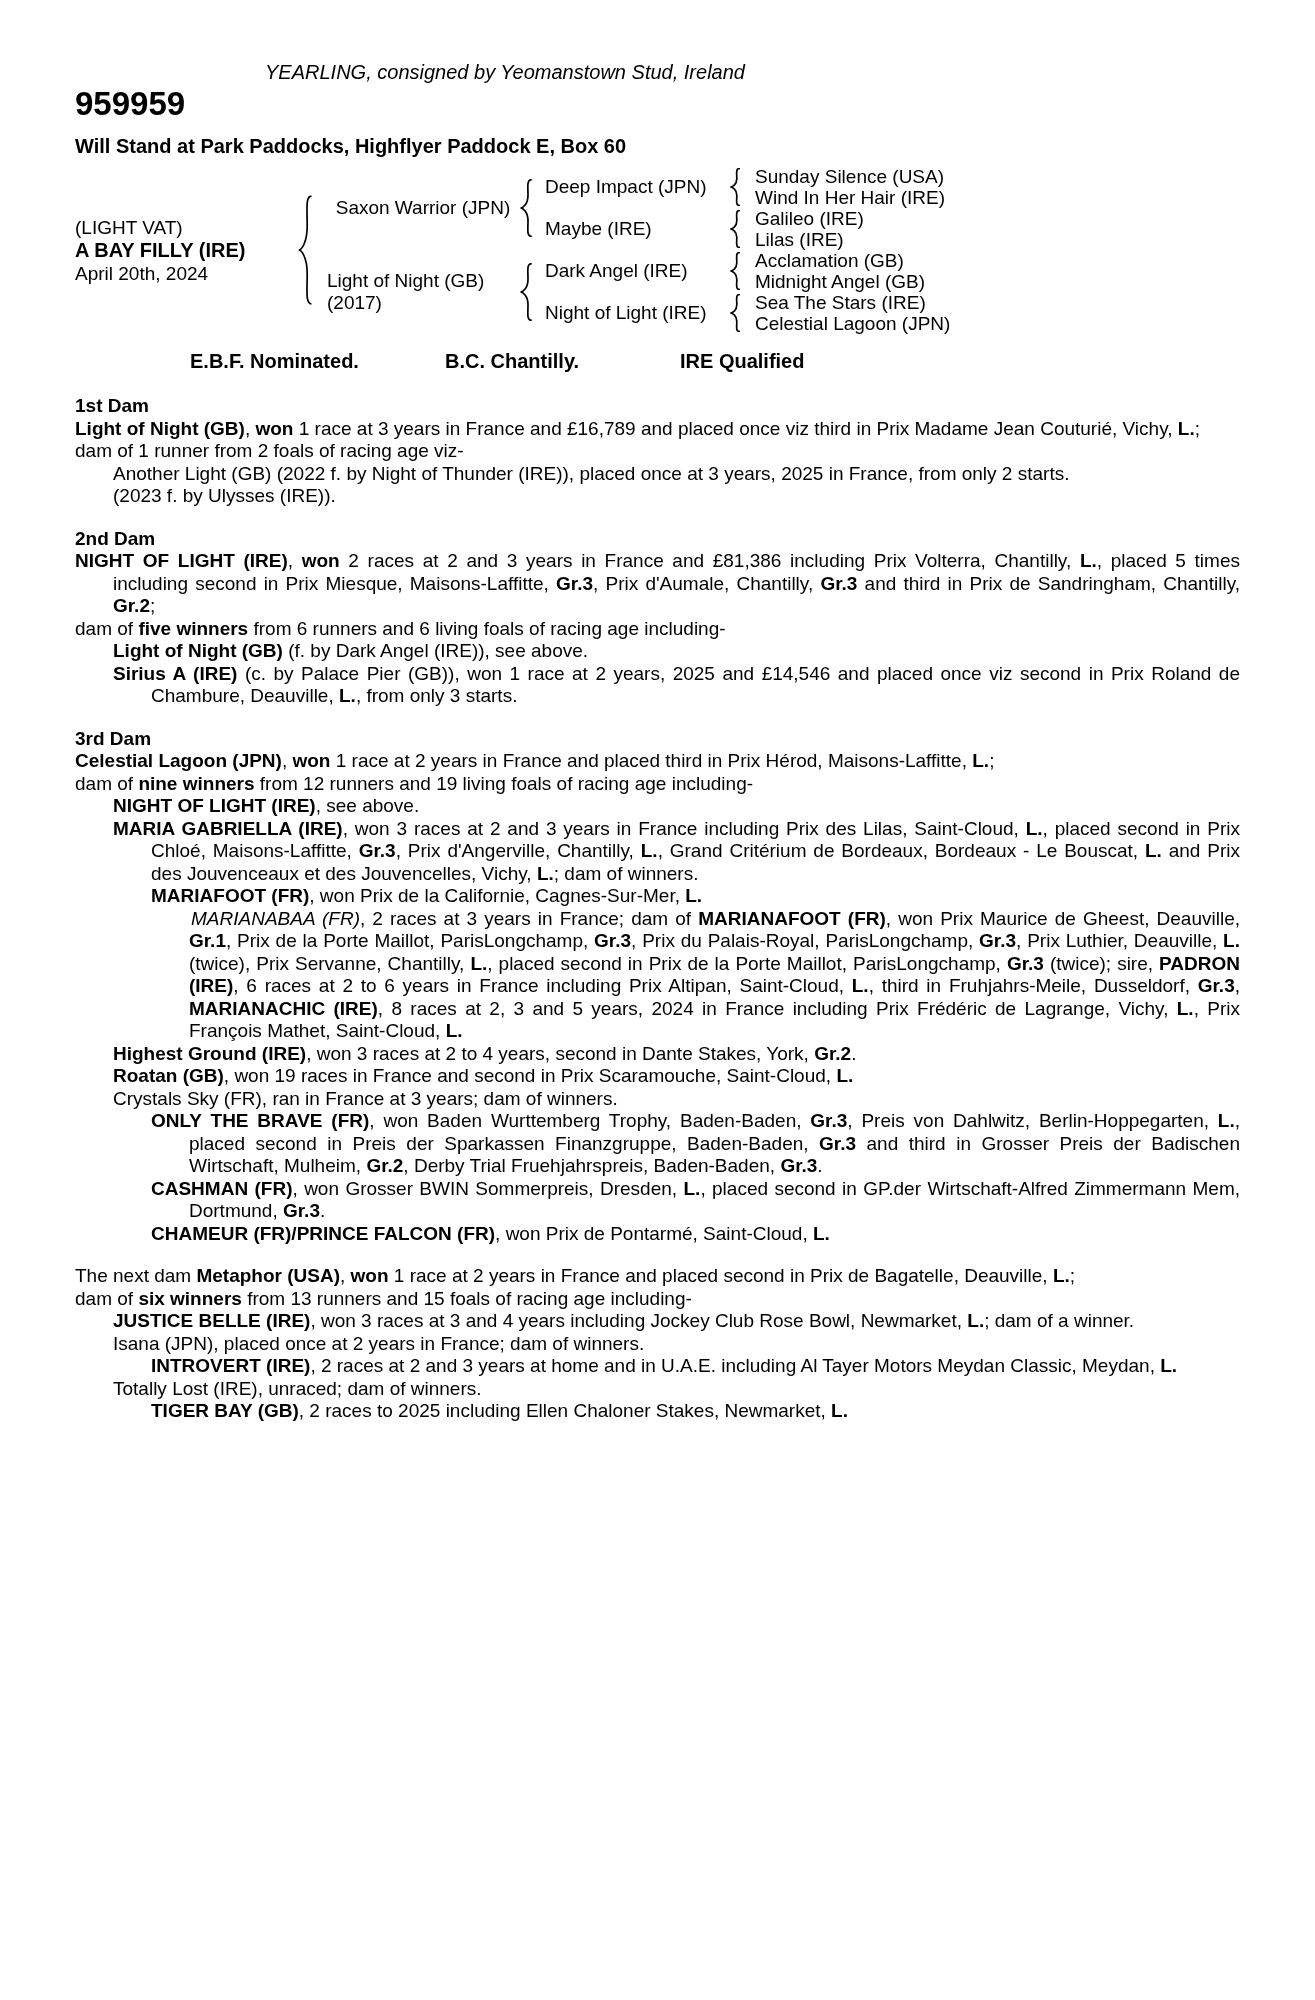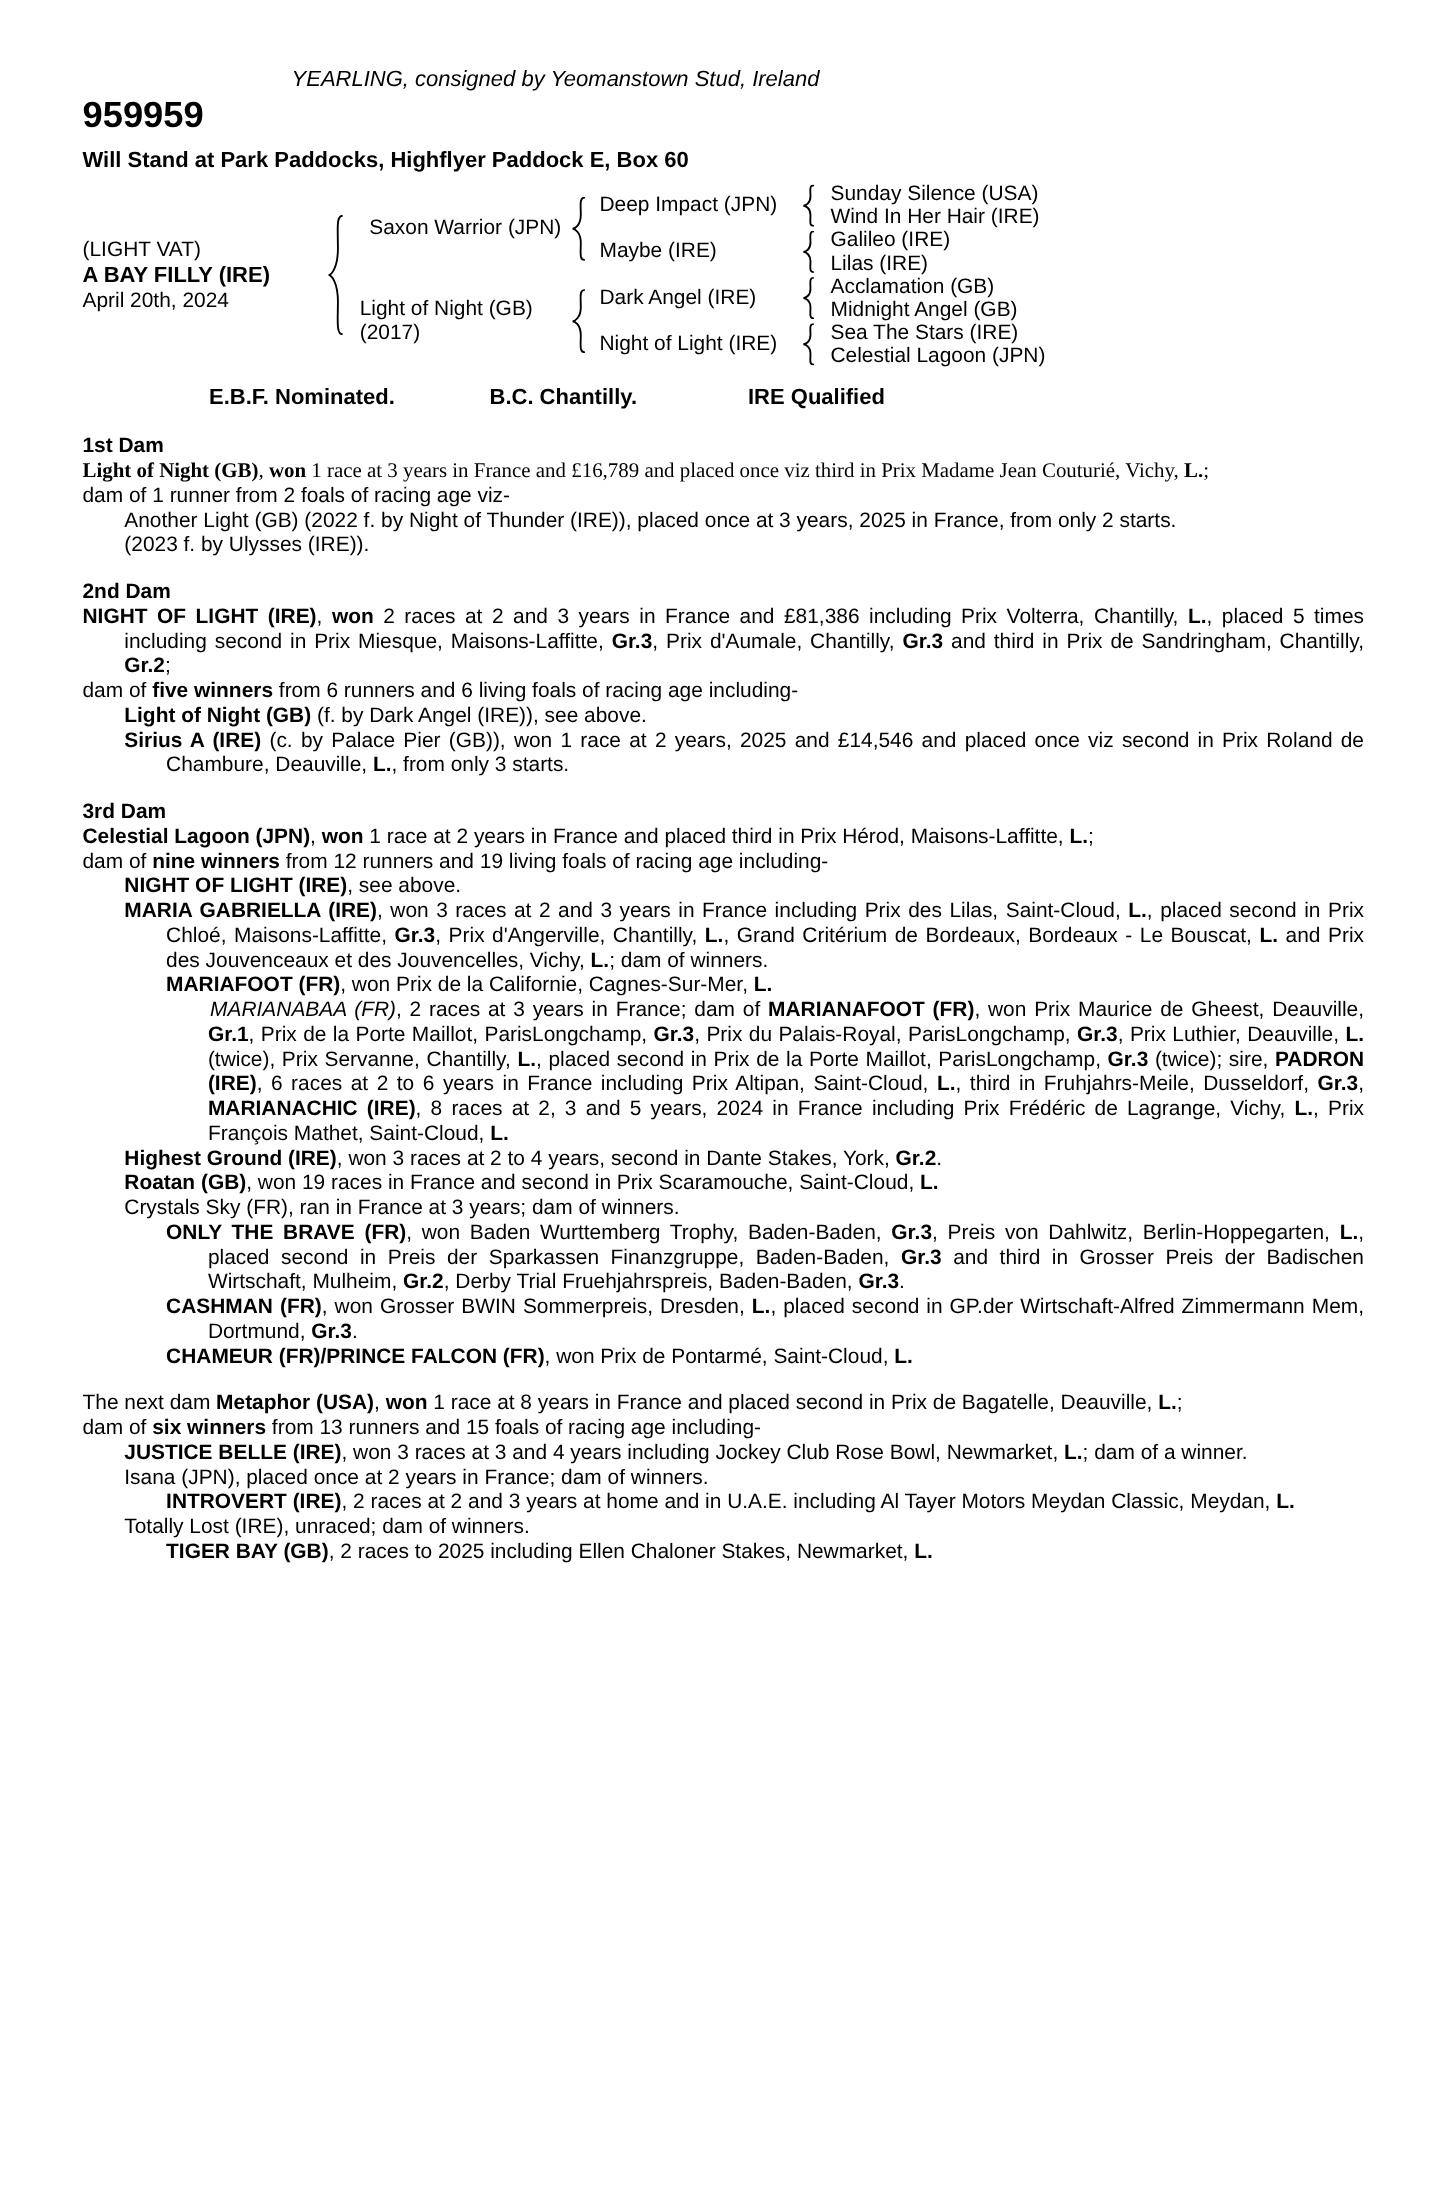--- a/index.html
+++ b/index.html
@@ -184,21 +184,21 @@
 
   <div class="nominations">
     <span class="nom-ebf">E.B.F. Nominated.</span>
     <span class="nom-bc">B.C. Chantilly.</span>
     <span class="nom-ire">IRE Qualified</span>
   </div>
 
   <div class="sections">
       <div class="section">
         <div class="sec-heading">1st Dam</div>
-        <div class="para" style="padding-left: 38px; text-indent: -38px; font-family: Liberation Serif, serif;"><span class="seg-b">Light of Night (GB)</span><span>, </span><span class="seg-b">won</span><span> 1 race at 3 years in France and £16,789 and placed once viz third in Prix Madame Jean Couturié, Vichy, </span><span class="seg-b">L.</span><span>;</span></div>
+        <div class="para" style="padding-left: 38px; text-indent: -38px;"><span class="seg-b">Light of Night (GB)</span><span>, </span><span class="seg-b">won</span><span> 1 race at 3 years in France and £16,789 and placed once viz third in Prix Madame Jean Couturié, Vichy, </span><span class="seg-b">L.</span><span>;</span></div>
         <div class="para" style="padding-left: 38px; text-indent: -38px;"><span>dam of 1 runner from 2 foals of racing age viz-</span></div>
         <div class="para" style="padding-left: 76px; text-indent: -38px;"><span>Another Light (GB) (2022 f. by Night of Thunder (IRE)), placed once at 3 years, 2025 in France, from only 2 starts.</span></div>
         <div class="para" style="padding-left: 76px; text-indent: -38px;"><span>(2023 f. by Ulysses (IRE)).</span></div>
       </div>
       <div class="section">
         <div class="sec-heading">2nd Dam</div>
         <div class="para" style="padding-left: 38px; text-indent: -38px;"><span class="seg-b">NIGHT OF LIGHT (IRE)</span><span>, </span><span class="seg-b">won</span><span> 2 races at 2 and 3 years in France and £81,386 including Prix Volterra, Chantilly, </span><span class="seg-b">L.</span><span>, placed 5 times including second in Prix Miesque, Maisons-Laffitte, </span><span class="seg-b">Gr.3</span><span>, Prix d'Aumale, Chantilly, </span><span class="seg-b">Gr.3</span><span> and third in Prix de Sandringham, Chantilly, </span><span class="seg-b">Gr.2</span><span>;</span></div>
         <div class="para" style="padding-left: 38px; text-indent: -38px;"><span>dam of </span><span class="seg-b">five winners</span><span> from 6 runners and 6 living foals of racing age including-</span></div>
         <div class="para" style="padding-left: 76px; text-indent: -38px;"><span class="seg-b">Light of Night (GB)</span><span> (f. by Dark Angel (IRE)), see above.</span></div>
         <div class="para" style="padding-left: 76px; text-indent: -38px;"><span class="seg-b">Sirius A (IRE)</span><span> (c. by Palace Pier (GB)), won 1 race at 2 years, 2025 and £14,546 and placed once viz second in Prix Roland de Chambure, Deauville, </span><span class="seg-b">L.</span><span>, from only 3 starts.</span></div>
@@ -212,21 +212,21 @@
         <div class="para" style="padding-left: 114px; text-indent: -38px;"><span class="seg-b">MARIAFOOT (FR)</span><span>, won Prix de la Californie, Cagnes-Sur-Mer, </span><span class="seg-b">L.</span></div>
         <div class="para" style="padding-left: 114px; text-indent: -38px;"><span class="seg-i">MARIANABAA (FR)</span><span>, 2 races at 3 years in France; dam of </span><span class="seg-b">MARIANAFOOT (FR)</span><span>, won Prix Maurice de Gheest, Deauville, </span><span class="seg-b">Gr.1</span><span>, Prix de la Porte Maillot, ParisLongchamp, </span><span class="seg-b">Gr.3</span><span>, Prix du Palais-Royal, ParisLongchamp, </span><span class="seg-b">Gr.3</span><span>, Prix Luthier, Deauville, </span><span class="seg-b">L.</span><span> (twice), Prix Servanne, Chantilly, </span><span class="seg-b">L.</span><span>, placed second in Prix de la Porte Maillot, ParisLongchamp, </span><span class="seg-b">Gr.3</span><span> (twice); sire, </span><span class="seg-b">PADRON (IRE)</span><span>, 6 races at 2 to 6 years in France including Prix Altipan, Saint-Cloud, </span><span class="seg-b">L.</span><span>, third in Fruhjahrs-Meile, Dusseldorf, </span><span class="seg-b">Gr.3</span><span>, </span><span class="seg-b">MARIANACHIC (IRE)</span><span>, 8 races at 2, 3 and 5 years, 2024 in France including Prix Frédéric de Lagrange, Vichy, </span><span class="seg-b">L.</span><span>, Prix François Mathet, Saint-Cloud, </span><span class="seg-b">L.</span></div>
         <div class="para" style="padding-left: 76px; text-indent: -38px;"><span class="seg-b">Highest Ground (IRE)</span><span>, won 3 races at 2 to 4 years, second in Dante Stakes, York, </span><span class="seg-b">Gr.2</span><span>.</span></div>
         <div class="para" style="padding-left: 76px; text-indent: -38px;"><span class="seg-b">Roatan (GB)</span><span>, won 19 races in France and second in Prix Scaramouche, Saint-Cloud, </span><span class="seg-b">L.</span></div>
         <div class="para" style="padding-left: 76px; text-indent: -38px;"><span>Crystals Sky (FR), ran in France at 3 years; dam of winners.</span></div>
         <div class="para" style="padding-left: 114px; text-indent: -38px;"><span class="seg-b">ONLY THE BRAVE (FR)</span><span>, won Baden Wurttemberg Trophy, Baden-Baden, </span><span class="seg-b">Gr.3</span><span>, Preis von Dahlwitz, Berlin-Hoppegarten, </span><span class="seg-b">L.</span><span>, placed second in Preis der Sparkassen Finanzgruppe, Baden-Baden, </span><span class="seg-b">Gr.3</span><span> and third in Grosser Preis der Badischen Wirtschaft, Mulheim, </span><span class="seg-b">Gr.2</span><span>, Derby Trial Fruehjahrspreis, Baden-Baden, </span><span class="seg-b">Gr.3</span><span>.</span></div>
         <div class="para" style="padding-left: 114px; text-indent: -38px;"><span class="seg-b">CASHMAN (FR)</span><span>, won Grosser BWIN Sommerpreis, Dresden, </span><span class="seg-b">L.</span><span>, placed second in GP.der Wirtschaft-Alfred Zimmermann Mem, Dortmund, </span><span class="seg-b">Gr.3</span><span>.</span></div>
         <div class="para" style="padding-left: 114px; text-indent: -38px;"><span class="seg-b">CHAMEUR (FR)/PRINCE FALCON (FR)</span><span>, won Prix de Pontarmé, Saint-Cloud, </span><span class="seg-b">L.</span></div>
       </div>
       <div class="section">
-        <div class="para" style="padding-left: 38px; text-indent: -38px;"><span>The next dam </span><span class="seg-b">Metaphor (USA)</span><span>, </span><span class="seg-b">won</span><span> 1 race at 8 years in France and placed second in Prix de Bagatelle, Deauville, </span><span class="seg-b">L.</span><span>;</span></div>
+        <div class="para" style="padding-left: 38px; text-indent: -38px;"><span>The next dam </span><span class="seg-b">Metaphor (USA)</span><span>, </span><span class="seg-b">won</span><span> 1 race at 2 years in France and placed second in Prix de Bagatelle, Deauville, </span><span class="seg-b">L.</span><span>;</span></div>
         <div class="para" style="padding-left: 38px; text-indent: -38px;"><span>dam of </span><span class="seg-b">six winners</span><span> from 13 runners and 15 foals of racing age including-</span></div>
         <div class="para" style="padding-left: 76px; text-indent: -38px;"><span class="seg-b">JUSTICE BELLE (IRE)</span><span>, won 3 races at 3 and 4 years including Jockey Club Rose Bowl, Newmarket, </span><span class="seg-b">L.</span><span>; dam of a winner.</span></div>
         <div class="para" style="padding-left: 76px; text-indent: -38px;"><span>Isana (JPN), placed once at 2 years in France; dam of winners.</span></div>
         <div class="para" style="padding-left: 114px; text-indent: -38px;"><span class="seg-b">INTROVERT (IRE)</span><span>, 2 races at 2 and 3 years at home and in U.A.E. including Al Tayer Motors Meydan Classic, Meydan, </span><span class="seg-b">L.</span></div>
         <div class="para" style="padding-left: 76px; text-indent: -38px;"><span>Totally Lost (IRE), unraced; dam of winners.</span></div>
         <div class="para" style="padding-left: 114px; text-indent: -38px;"><span class="seg-b">TIGER BAY (GB)</span><span>, 2 races to 2025 including Ellen Chaloner Stakes, Newmarket, </span><span class="seg-b">L.</span></div>
       </div>
     </div>
 
 </div>

